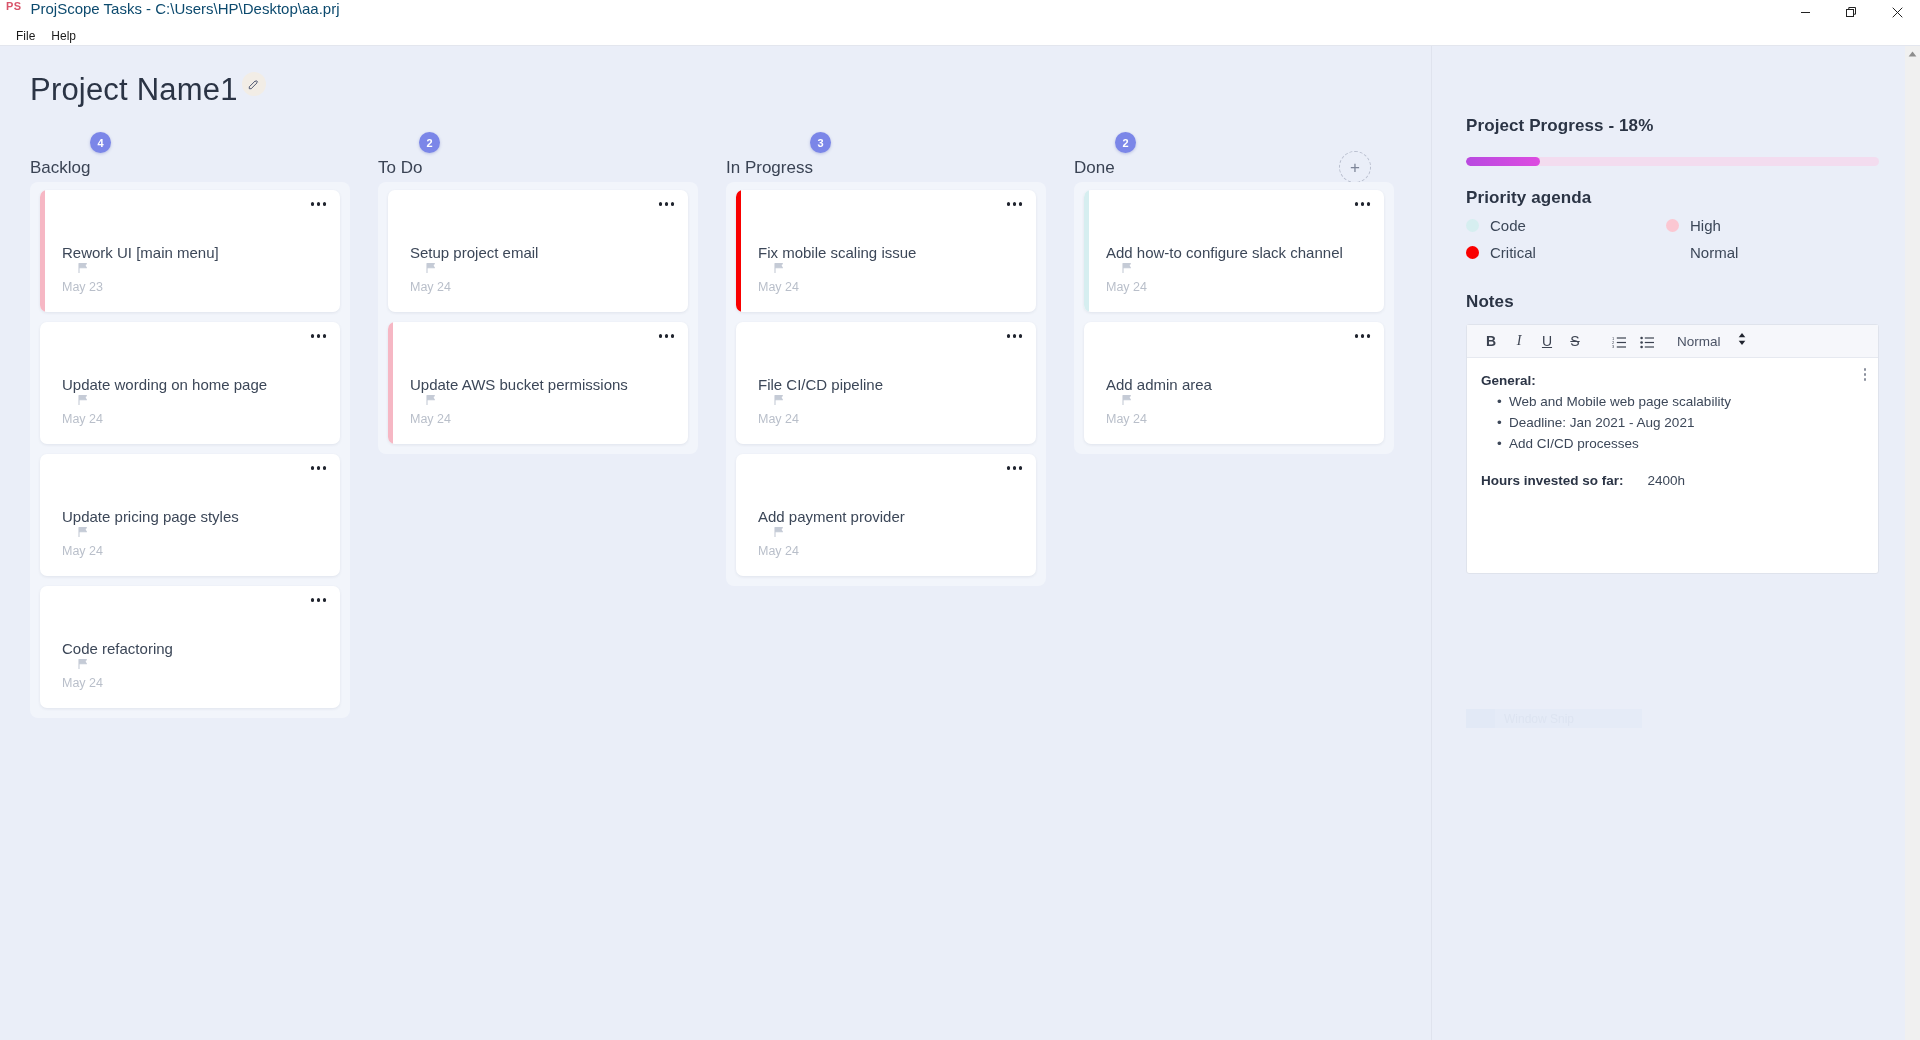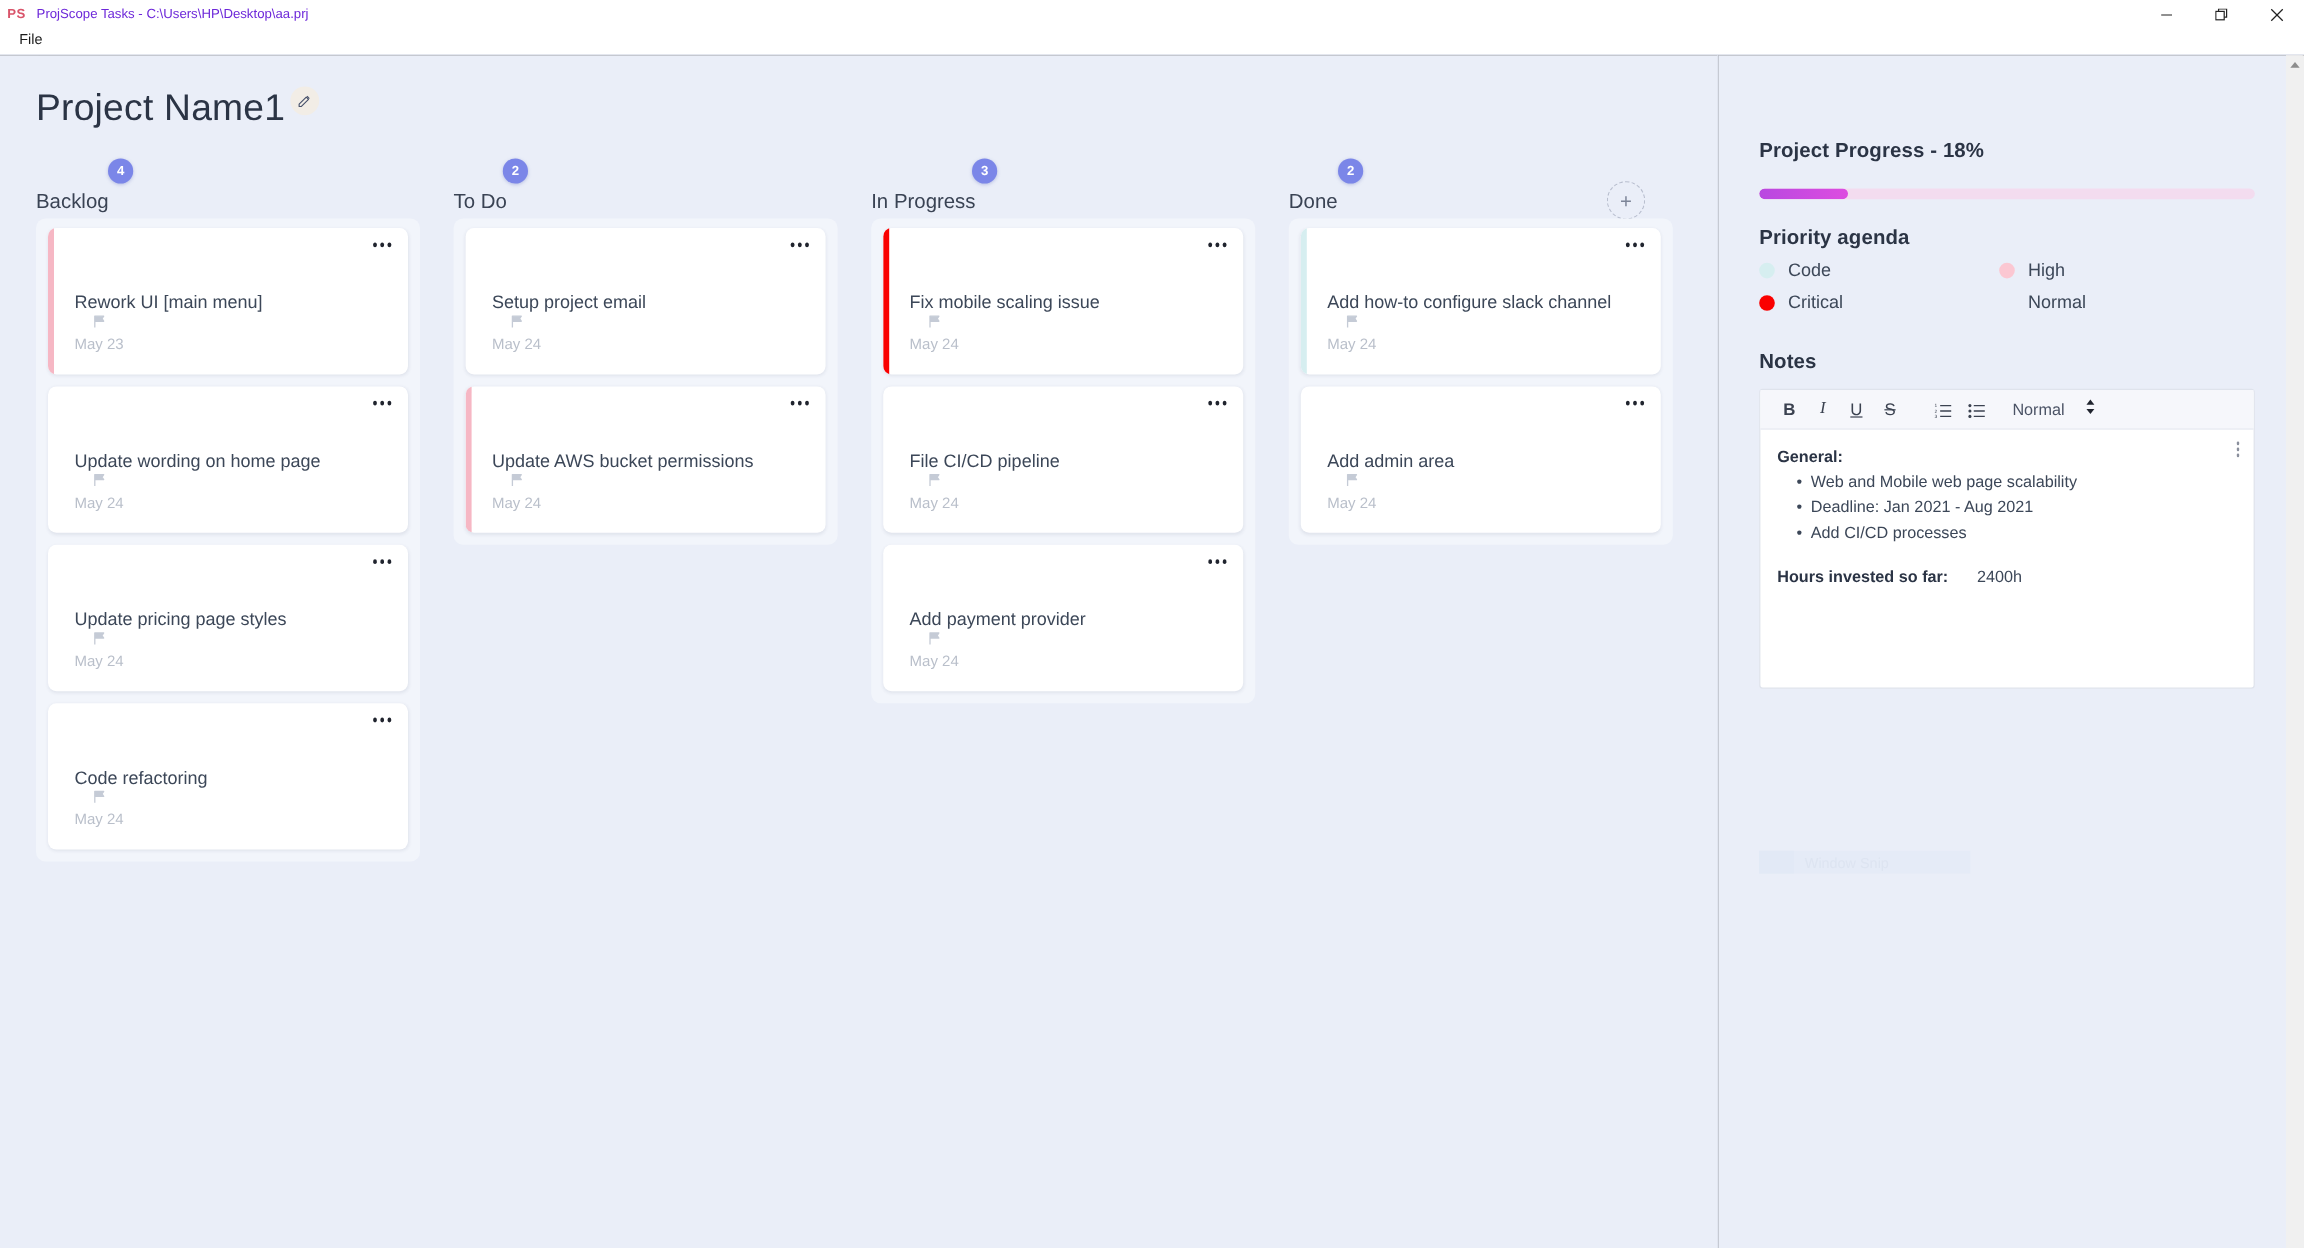--- a/index.html
+++ b/index.html
@@ -8,47 +8,46 @@
     width: 1920px; height: 1040px;
     font-family: "Liberation Sans", sans-serif;
     background: #ffffff;
     overflow: hidden;
   }
 
   
   .titlebar {
     height: 24px; width: 100%;
     background: #ffffff;
-    display: flex; align-items: center;
+    display: flex; 
     position: relative;
   }
   .tb-appicon {
     font-size: 11px; color: #d9546a; font-weight: 700;
     margin-left: 6px; letter-spacing: .4px;
   }
   .tb-title {
-    font-size: 11px; color: #6d28d9;
+    font-size: 15px; color: #0c4a6e;
     margin-left: 9px; white-space: nowrap;
   }
   .tb-buttons { position: absolute; right: 0; top: 0; display: flex; height: 24px; }
   .tb-btn {
     width: 46px; height: 24px;
     display: flex; align-items: center; justify-content: center;
     cursor: default;
   }
   .tb-btn svg { display: block; }
 
   
   .menubar {
     height: 22px; width: 100%;
     background: #ffffff;
-    display: flex; align-items: flex-start;
+    display: flex; align-items: flex-end;
     padding-left: 8px;
     border-bottom: 1px solid #e3e6ee;
-    flex-direction: column;
   }
   .menu-item {
     font-size: 12px; color: #1b1b1b;
     padding: 2px 8px; cursor: default;
   }
 
   
   .shell {
     display: flex;
     width: 1920px;

